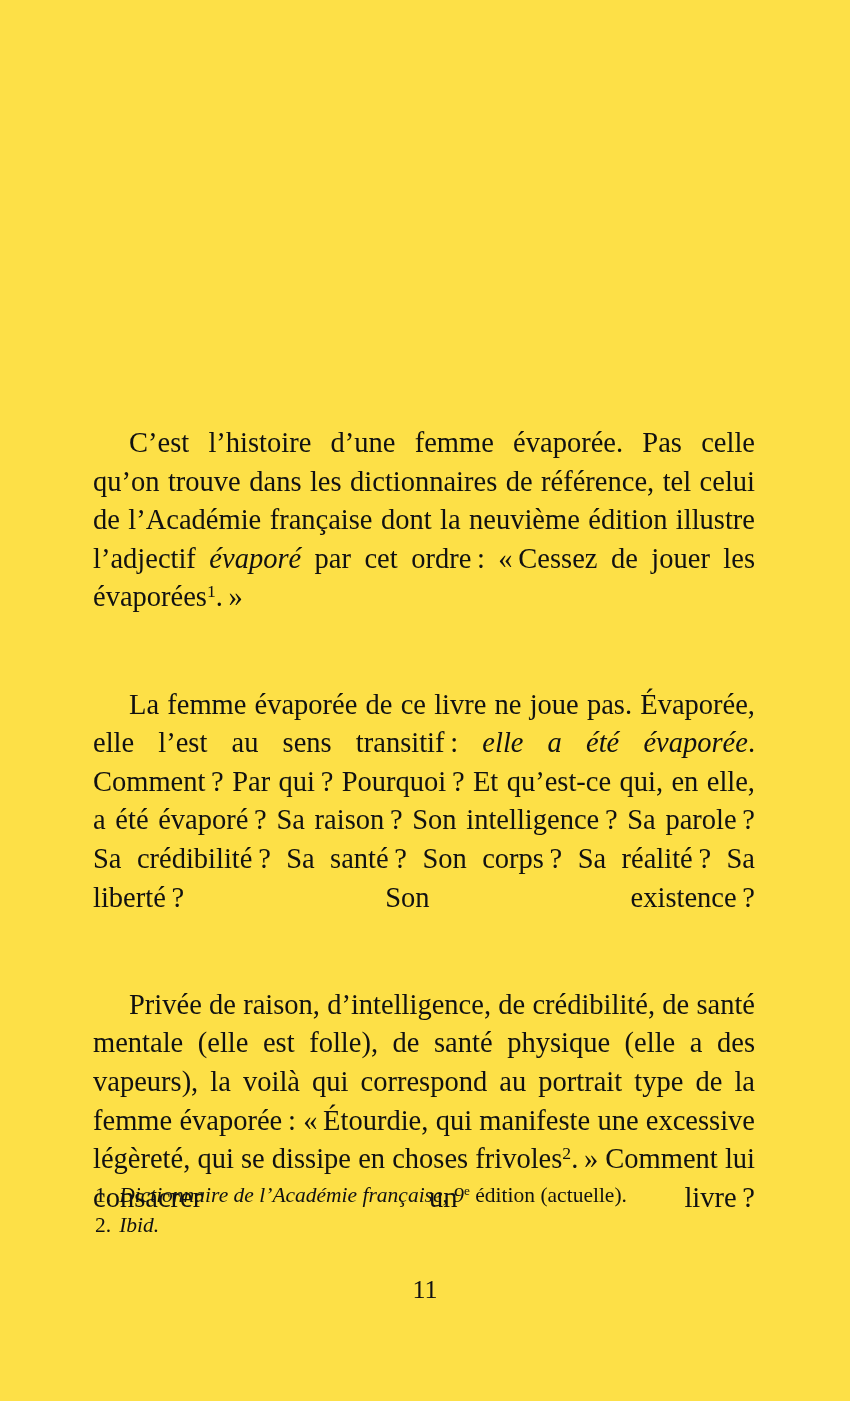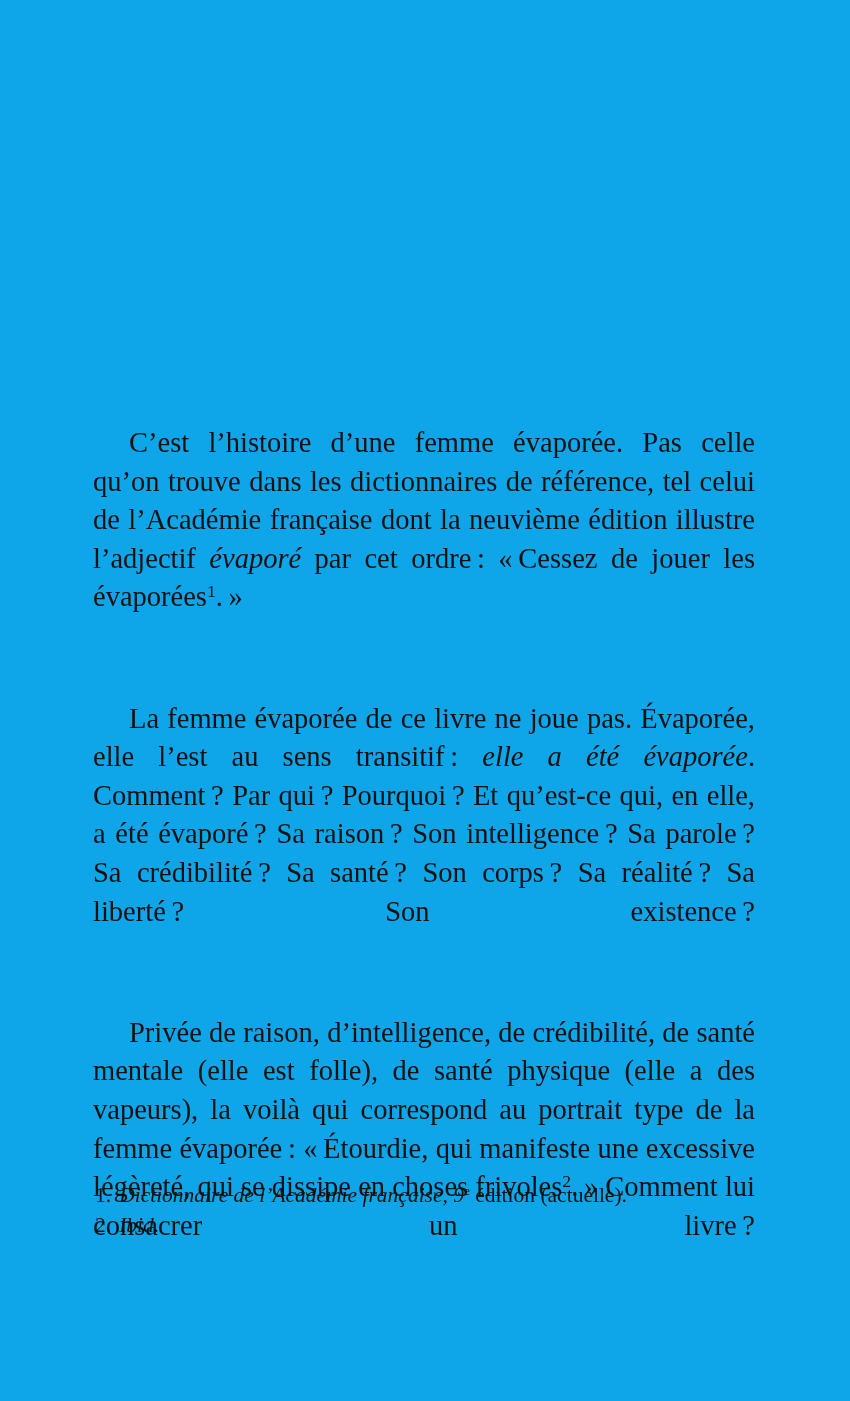--- a/index.html
+++ b/index.html
@@ -17,21 +17,21 @@
     color: #111111;
     -webkit-font-smoothing: antialiased;
   }
 
   .page {
     position: absolute;
     left: 0;
     top: 0;
     width: 850px;
     height: 1401px;
-    background: #0ea5e9;
+    background: #fde047;
   }
 
   .text-block {
     position: absolute;
     left: 93px;
     top: 424px;
     width: 662px;
   }
 
   .para {
@@ -39,21 +39,21 @@
     font-size: 28.5px;
     line-height: 38.6px;
     text-align: justify;
     text-justify: inter-word;
     text-indent: 36px;
     hyphens: manual;
     -webkit-hyphens: manual;
   }
 
   .para + .para {
-    margin-top: 44px;
+    margin-top: 30px;
   }
 
   
   .para:after {
     content: "";
     display: inline-block;
     width: 100%;
   }
 
   .it {
@@ -116,14 +116,15 @@
   </div>
 
   <div class="footnotes">
 
     <p class="footnote"><span class="fn-num">1.</span><span class="fn-sep"></span><span class="it">Dictionnaire de l’Académie française</span><span class="it">, 9</span><sup>e</sup><span> édition (actuelle).</span></p>
 
     <p class="footnote"><span class="fn-num">2.</span><span class="fn-sep"></span><span class="it">Ibid.</span></p>
 
   </div>
 
+  <div class="folio">11</div>
 
 </div>
 
 </body></html>

